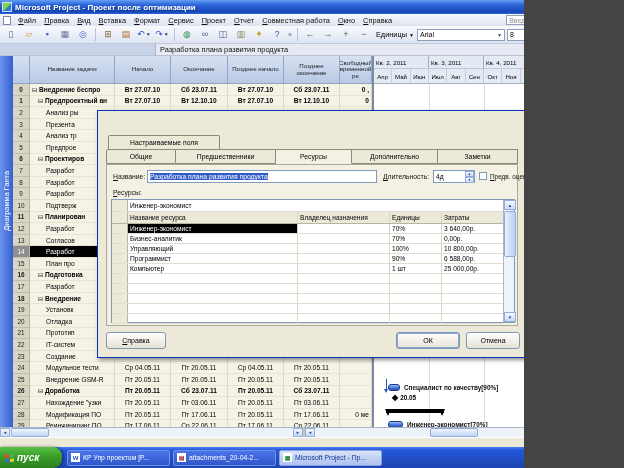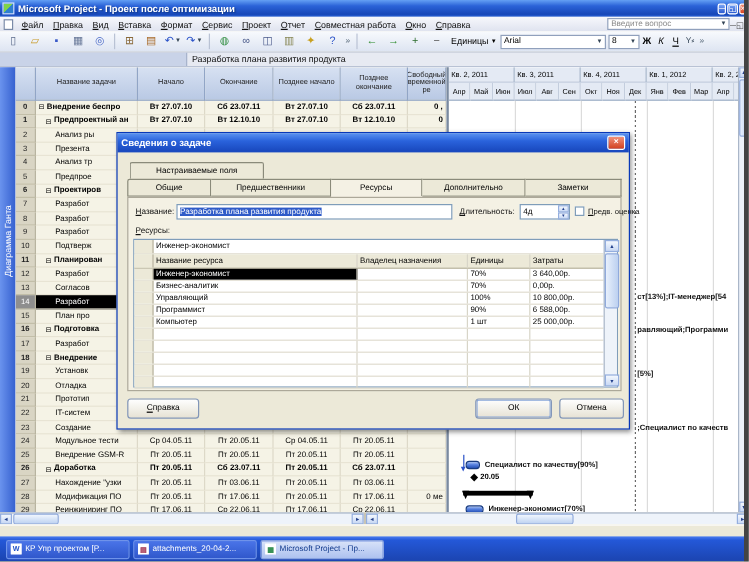--- a/index.html
+++ b/index.html
@@ -1,17 +1,17 @@
 <!DOCTYPE html>
 <html><head>
 <meta charset="utf-8">
 <style>
 * {margin:0;padding:0;box-sizing:border-box;font-family:"Liberation Sans",sans-serif;}
 body {background:#444;}
-#screen {position:relative;width:620px;height:468px;background:#ece9d8;overflow:hidden;font-size:8px;}
+#screen {position:relative;width:524px;height:468px;background:#ece9d8;overflow:hidden;font-size:8px;}
 
 
 .titlebar {position:absolute;left:0;top:0;width:624px;height:14px;display:flex;align-items:center;padding:0 2px;
   background:linear-gradient(180deg,#64a0f4 0%,#2b63d8 35%,#1747b8 85%,#2b63d8 100%);color:#fff;}
 .app-icon {width:10px;height:10px;margin-right:3px;border:1px solid #cfe0ff;background:linear-gradient(135deg,#7fd24a 0 50%,#2f7fd0 50% 100%);}
 .titlebar .ttl {flex:1;font-weight:bold;font-size:8px;white-space:nowrap;overflow:hidden;text-shadow:1px 1px 1px #123a8a;}
 .winbtn {width:15px;height:11px;margin-left:1px;border:1px solid #fff;border-radius:2px;color:#fff;font-size:7px;line-height:9px;text-align:center;
   background:linear-gradient(180deg,#7aa4f4,#2a5ad0);}
 .winbtn.close-button {background:linear-gradient(180deg,#f09078,#d84422);}
 
@@ -646,24 +646,20 @@
     <div class="hbar" style="left:305px;width:319px">
       <span class="sbox larr">◄</span>
       <span class="thumb" style="left:125px;width:48px"></span>
       <span class="sbox rarr">►</span>
     </div>
   </div>
 
   <div class="statusbar"></div>
 
   <div class="dialog">
-    <div class="dtitle">
-      <span>Сведения о задаче</span>
-      <span class="dclose">×</span>
-    </div>
     <div class="dtab-top">Настраиваемые поля</div>
     <div class="dtabs" id="dlg-tabs">
         <div class="dtab" style="width:70px">Общие</div>
         <div class="dtab" style="width:100px">Предшественники</div>
         <div class="dtab active" style="width:76px">Ресурсы</div>
         <div class="dtab" style="width:86px">Дополнительно</div>
         <div class="dtab" style="width:80px">Заметки</div>
       </div>
     <div class="dpanel">
       <span class="dlabel" style="left:6px;top:8px">Название:</span>
@@ -777,20 +773,29 @@
       </div>
     <div class="dbtn default" style="left:298px;top:221px;width:64px">
         <span>ОК</span>
       </div>
     <div class="dbtn" style="left:368px;top:221px;width:54px">
         <span>Отмена</span>
       </div>
   </div>
 
   <div class="taskbar">
+    <div class="startbtn">
+      <span class="flag">
+        <i style="background:#e24a38"></i>
+          <i style="background:#4ab24a"></i>
+          <i style="background:#3a6ae0"></i>
+          <i style="background:#e8c840"></i>
+      </span>
+      <span>пуск</span>
+    </div>
     <div class="taskbtns" id="task-buttons">
         <div class="taskbtn">
      <span class="tbicon" style="color:#2352c8">W</span>
      <span>КР Упр проектом [Р...</span>
         </div>
         <div class="taskbtn">
      <span class="tbicon" style="color:#a03050">▤</span>
      <span>attachments_20-04-2...</span>
         </div>
         <div class="taskbtn active">

